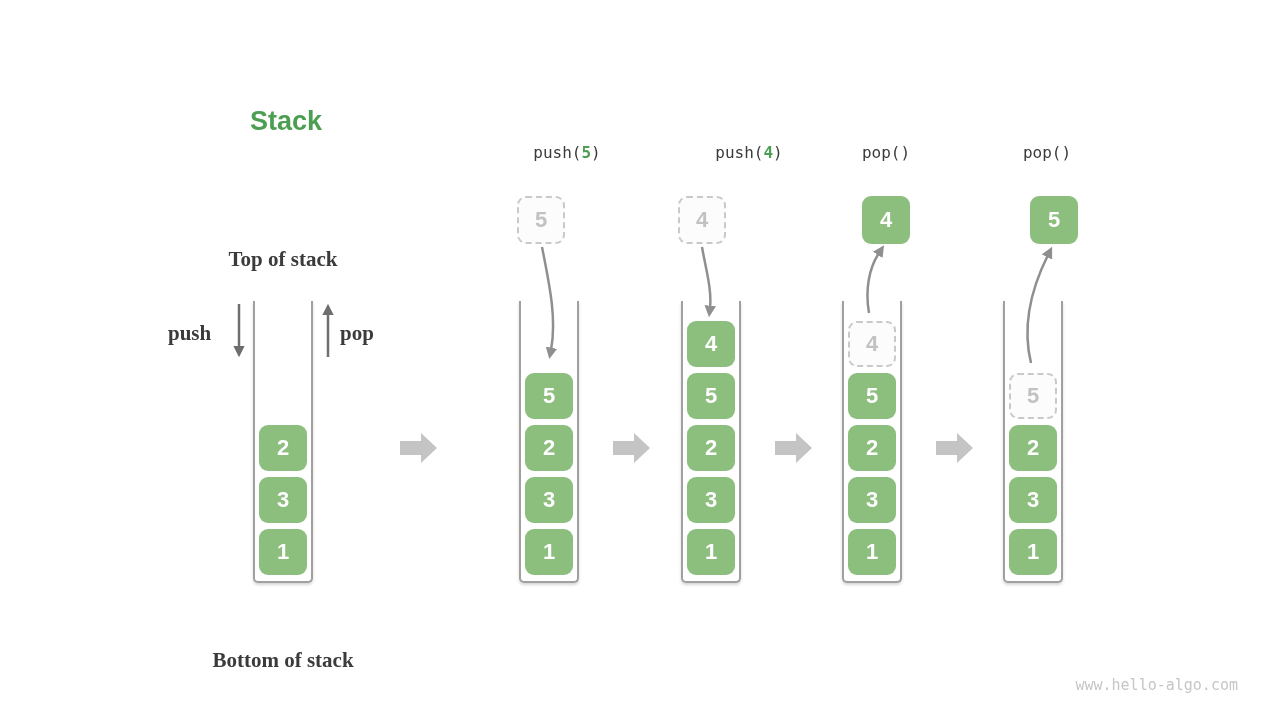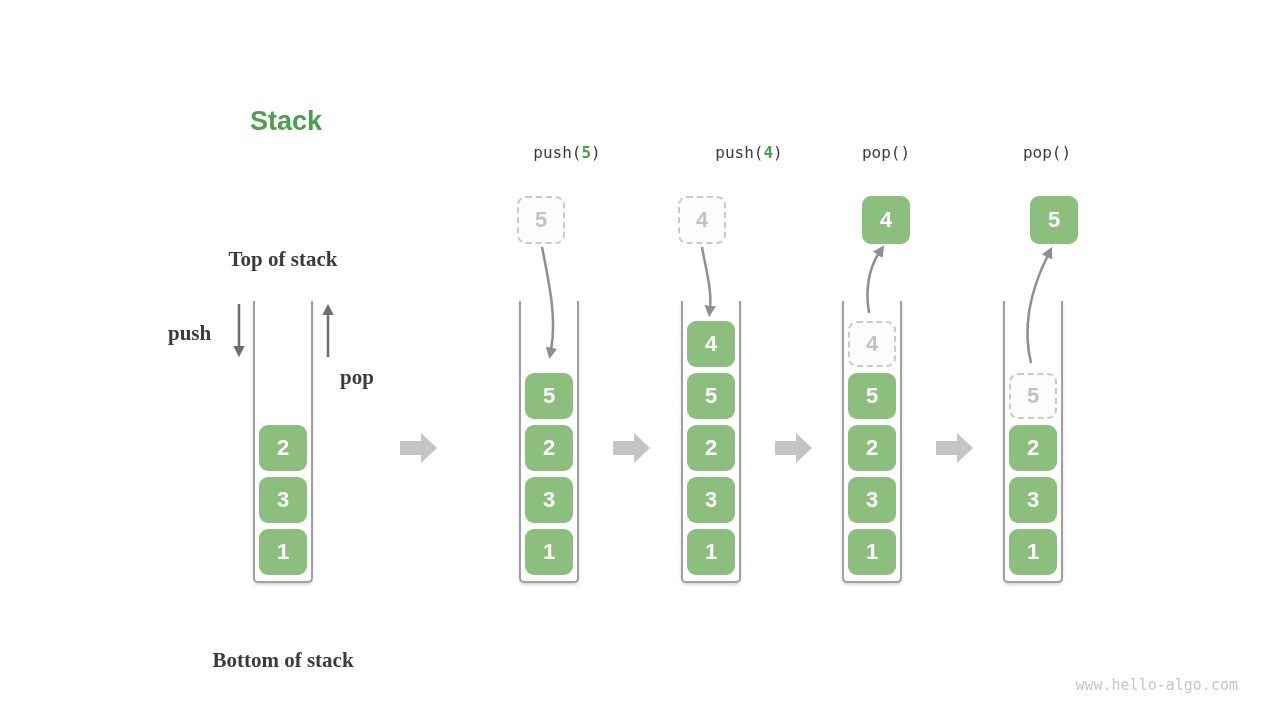--- a/index.html
+++ b/index.html
@@ -4,21 +4,21 @@
 <style>
   html,body{margin:0;padding:0;background:#ffffff;}
   .canvas{position:relative;width:1280px;height:720px;background:#ffffff;overflow:hidden;
           font-family:"Liberation Sans",sans-serif;}
   .abs{position:absolute;}
   .title{left:250px;top:106px;font-weight:bold;font-size:27px;color:var(--title-green);}
   .side-label{font-weight:bold;font-size:21px;color:var(--text-dark);white-space:nowrap;font-family:Liberation Serif, serif;}
   .top-label{left:283px;top:247px;transform:translateX(-50%);}
   .bottom-label{left:283px;top:648px;transform:translateX(-50%);}
   .push-label{left:168px;top:321px;}
-  .pop-label{left:340px;top:321px;margin-top:44px;}
+  .pop-label{left:340px;top:321px;}
   .watermark{right:42px;top:676px;font-family:"DejaVu Sans Mono",monospace;font-size:15px;
              color:var(--watermark);}
   .op-header{position:absolute;top:143px;transform:translateX(-50%);white-space:nowrap;
              font-family:"DejaVu Sans Mono",monospace;font-size:16px;color:var(--text-dark);}
   .op-header .green{color:var(--title-green);font-weight:bold;}
   .container{position:absolute;top:301px;width:60px;height:282px;box-sizing:border-box;
              border:2px solid var(--container-border);border-top:none;
              border-radius:0 0 5px 5px;background:#ffffff;
              box-shadow:0 2px 3px rgba(0,0,0,0.16);}
   .cell{position:absolute;width:48px;height:46px;border-radius:9px;display:flex;

